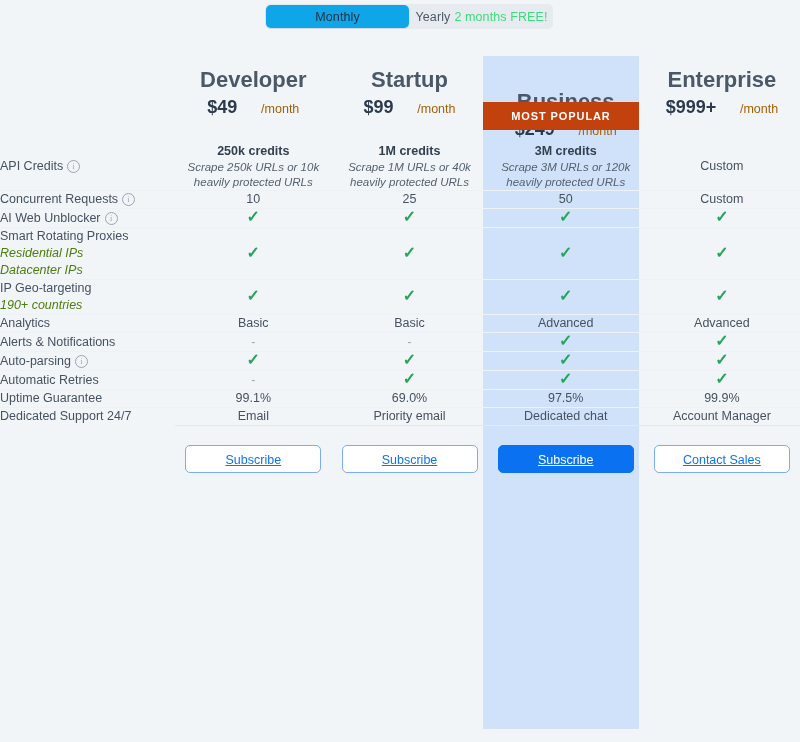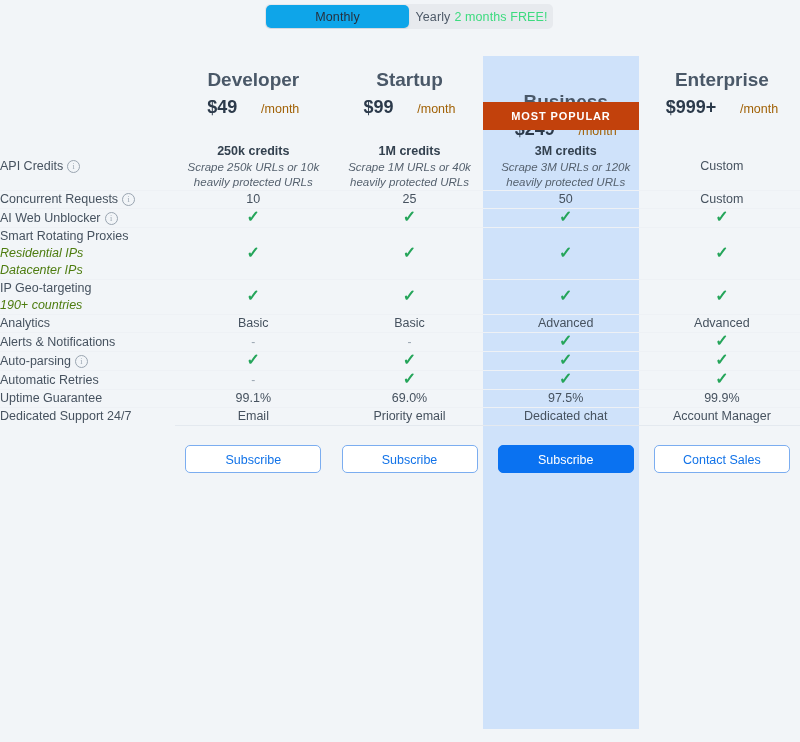--- a/index.html
+++ b/index.html
@@ -104,21 +104,21 @@
   .grid-layer { position: relative; z-index: 1; }
 
   
   .plan-head {
     text-align: center;
     padding-top: 48px;
     padding-bottom: 16px;
   }
   .plan-head.is-popular { padding-top: 44px; }
   .plan-name {
-    font-size: 19px;
+    font-size: 22px;
     color: #4a5868;
     line-height: 26px;
     margin-bottom: 3px;
   }
   .plan-price {
     font-size: 17px;
     line-height: 22px;
     color: #2c3a4b;
   }
   .plan-price .amount { font-weight: bold; font-size: 18px; }
@@ -190,20 +190,21 @@
   .btn-row td.has-divider { border-top: 1px solid #e4e9ef; }
   .btn {
     display: inline-block;
     width: 136px;
     height: 28px;
     line-height: 28px;
     border-radius: 5px;
     font-size: 12.5px;
     box-sizing: border-box;
     text-align: center;
+    text-decoration: underline;
   }
   .btn.outline {
     border: 1px solid #7badf0;
     color: #1273e8;
     background: #ffffff;
   }
   .btn.solid {
     background: #0a72f1;
     color: #ffffff;
     border: 1px solid #0a72f1;

